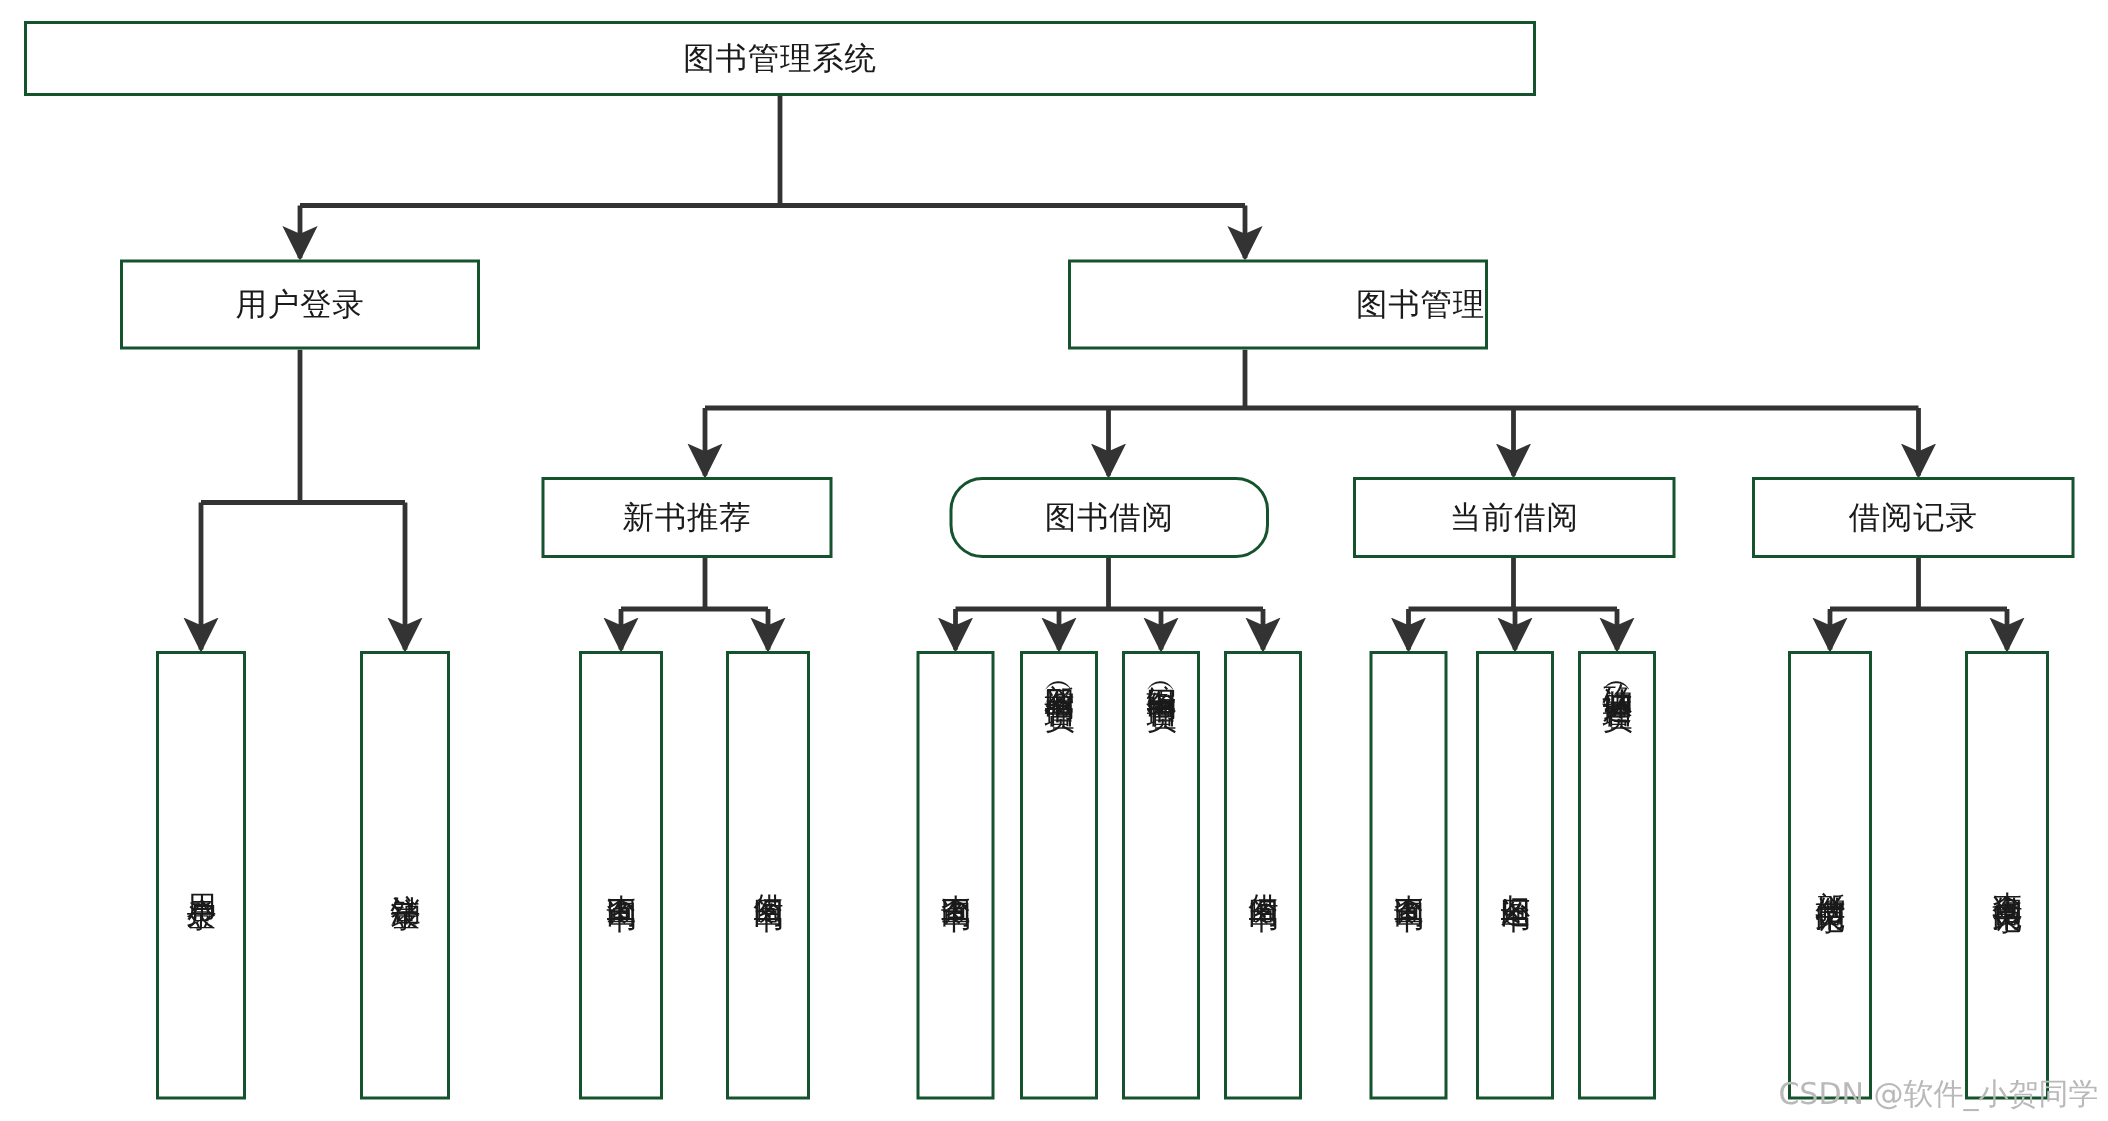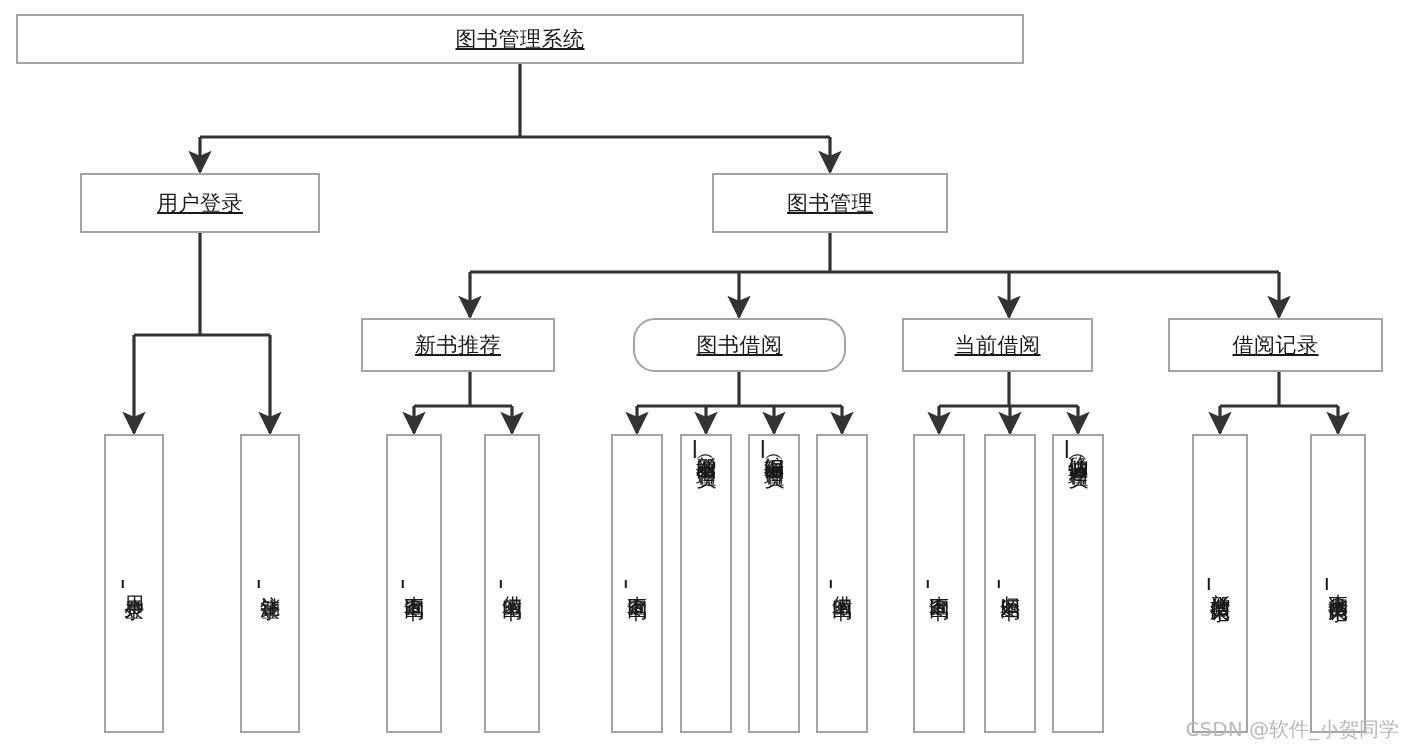--- a/index.html
+++ b/index.html
@@ -18,27 +18,26 @@
   svg.connectors {
     position: absolute;
     left: 0; top: 0;
     width: 1405px;
     height: 747px;
     pointer-events: none;
   }
   .node {
     position: absolute;
     box-sizing: border-box;
-    border: 2px solid #a3a3a3;
+    border: 2px solid #14532d;
     background: #ffffff;
     display: flex;
     align-items: center;
     justify-content: center;
     color: #1a1a1a;
-    text-decoration: underline;
   }
   .node .label {
     font-size: 21px;
     line-height: 1.25;
     white-space: nowrap;
     letter-spacing: 0.5px;
   }
   
   .node.leaf {
     align-items: flex-start;
@@ -118,32 +117,32 @@
   </svg>
 
   <div class="node root" id="node-root" style="left: 16px; top: 14px; width: 1008px; height: 50px;">
     <span class="label">图书管理系统</span>
   </div>
 
   <div id="l1-layer">
       <div class="node" style="left: 80px; top: 173px; width: 240px; height: 60px;">
         <span class="label">用户登录</span>
       </div>
-      <div class="node" style="left: 712px; top: 173px; width: 236px; height: 60px;">
+      <div class="node" style="left: 712px; top: 173px; width: 280px; height: 60px; justify-content: flex-end;">
         <span class="label">图书管理</span>
       </div>
     </div>
   <div id="l2-layer">
       <div class="node" style="left: 361px; top: 318px; width: 194px; height: 54px;">
         <span class="label">新书推荐</span>
       </div>
       <div class="node" style="left: 633px; top: 318px; width: 213px; height: 54px; border-radius: 22px;">
         <span class="label">图书借阅</span>
       </div>
-      <div class="node" style="left: 902px; top: 318px; width: 191px; height: 54px;">
+      <div class="node" style="left: 902px; top: 318px; width: 215px; height: 54px;">
         <span class="label">当前借阅</span>
       </div>
       <div class="node" style="left: 1168px; top: 318px; width: 215px; height: 54px; justify-content: center;">
         <span class="label">借阅记录</span>
       </div>
     </div>
   <div id="leaf-layer">
       <div class="node leaf centered" style="left: 104px; top: 434px; width: 60px; height: 299px;">
         <span class="label">用户登录</span>
       </div>

